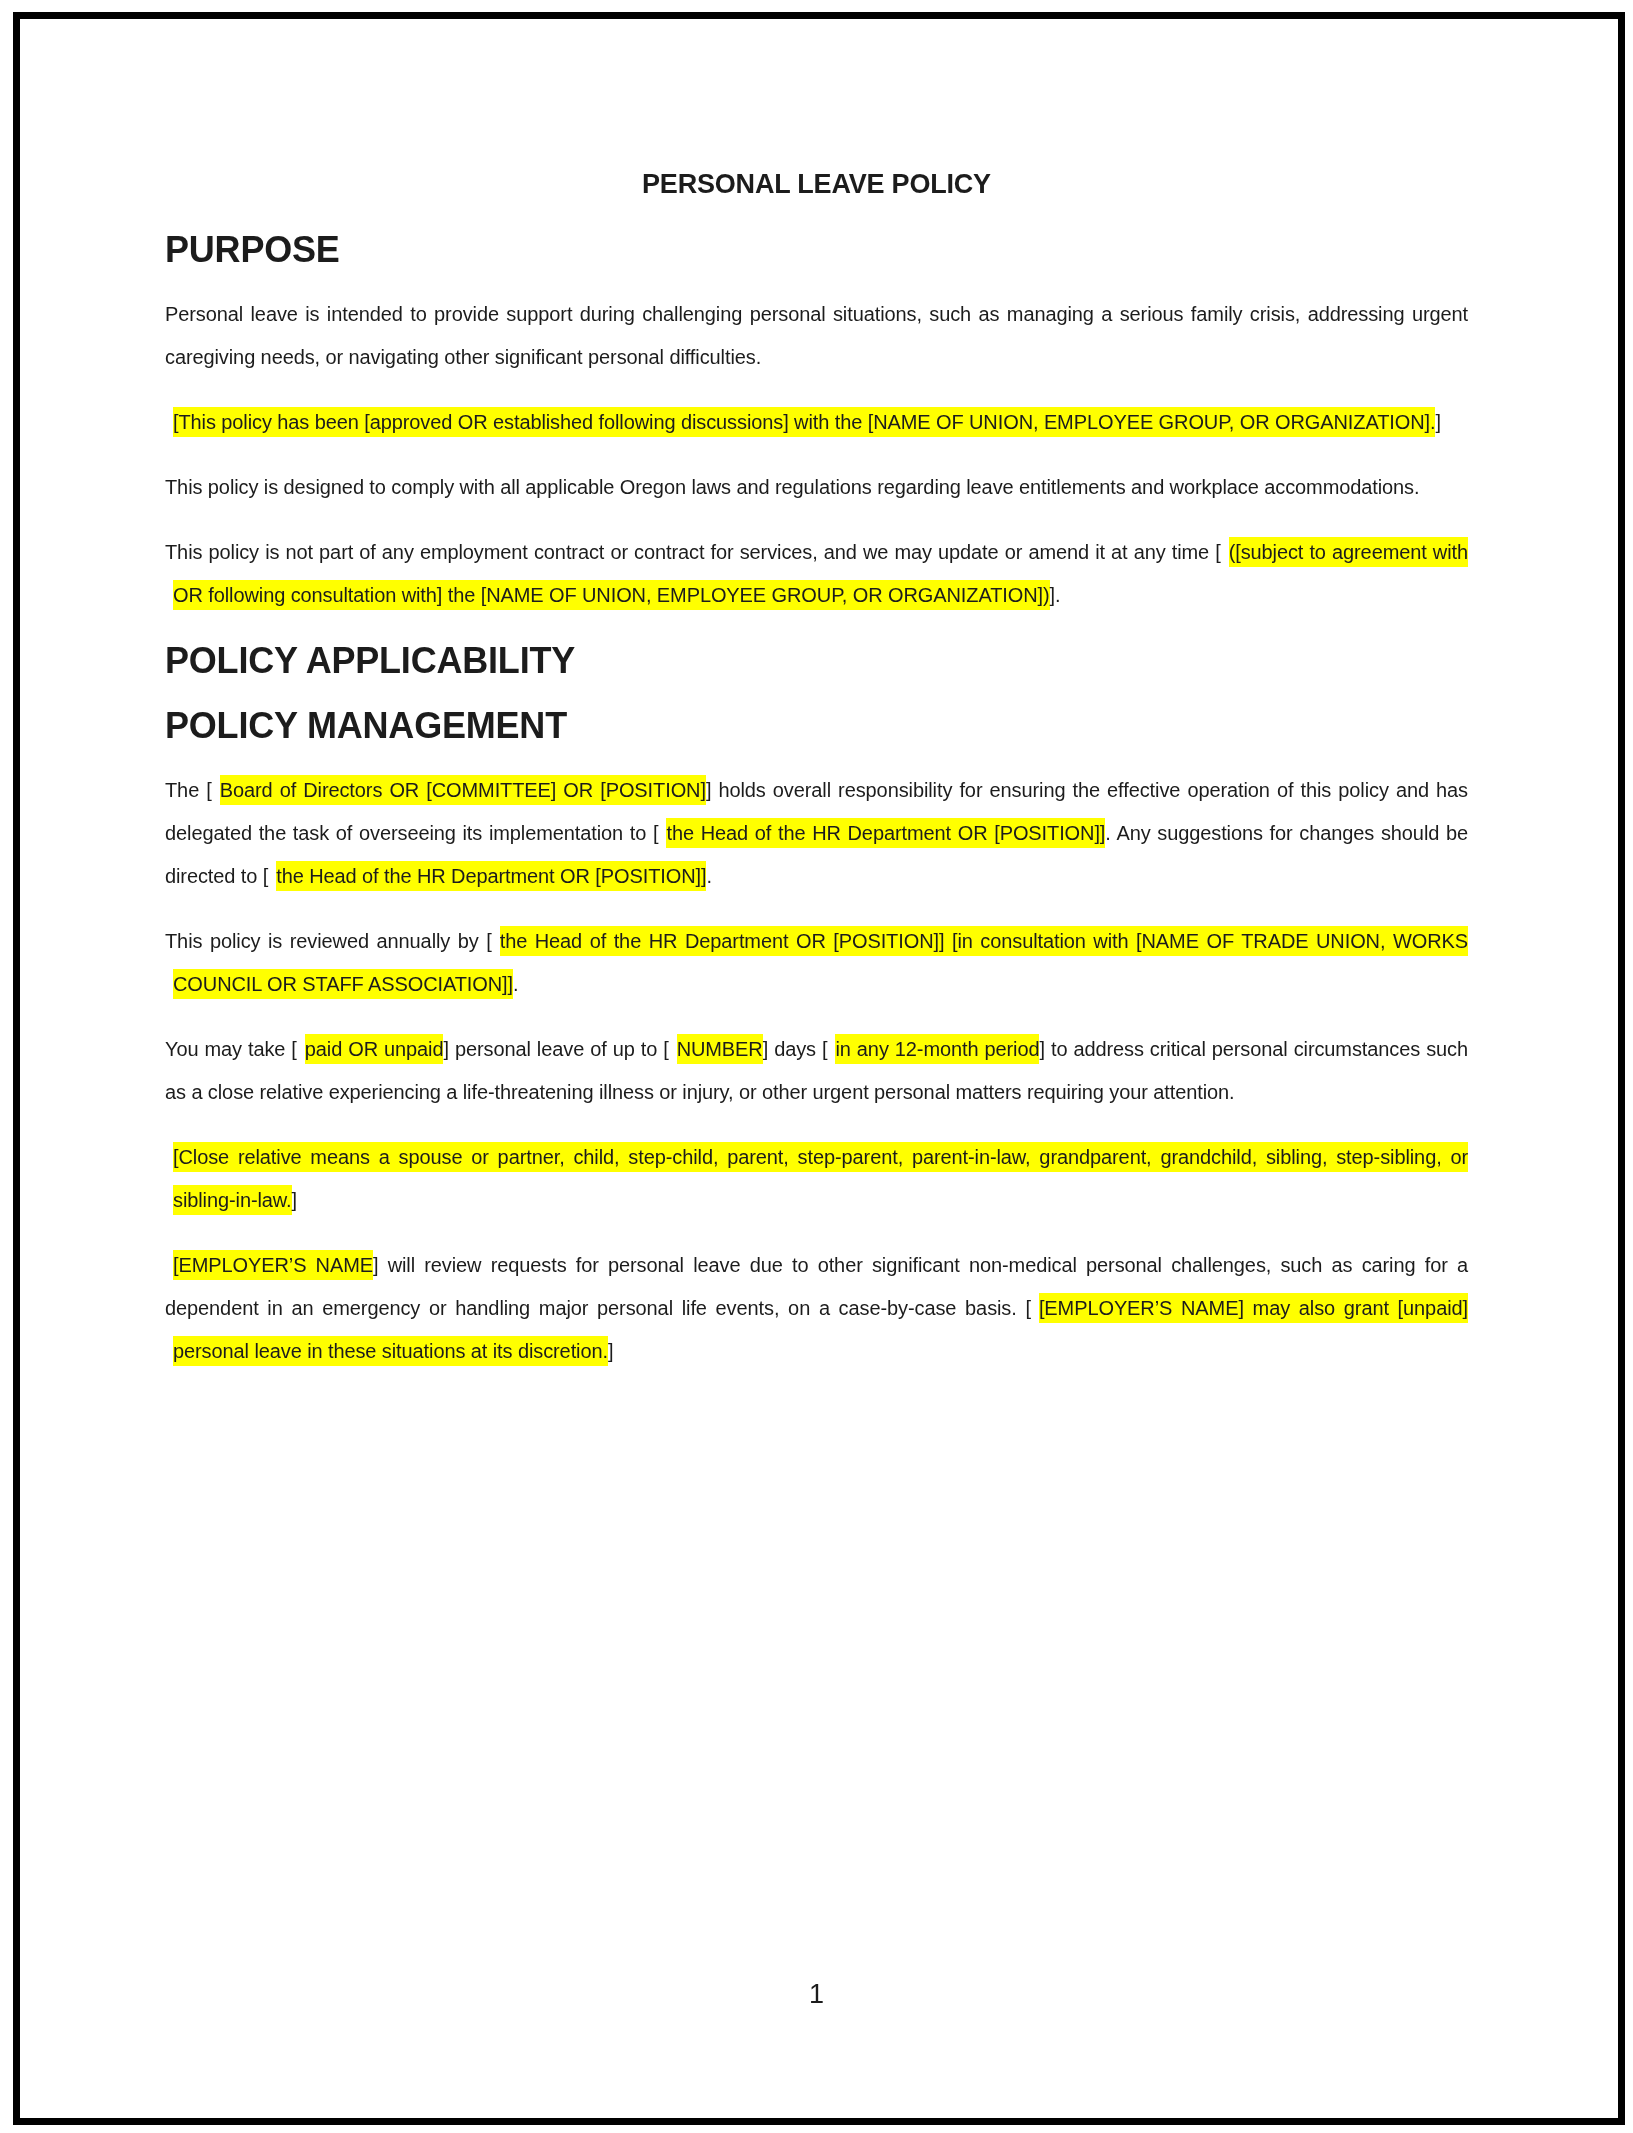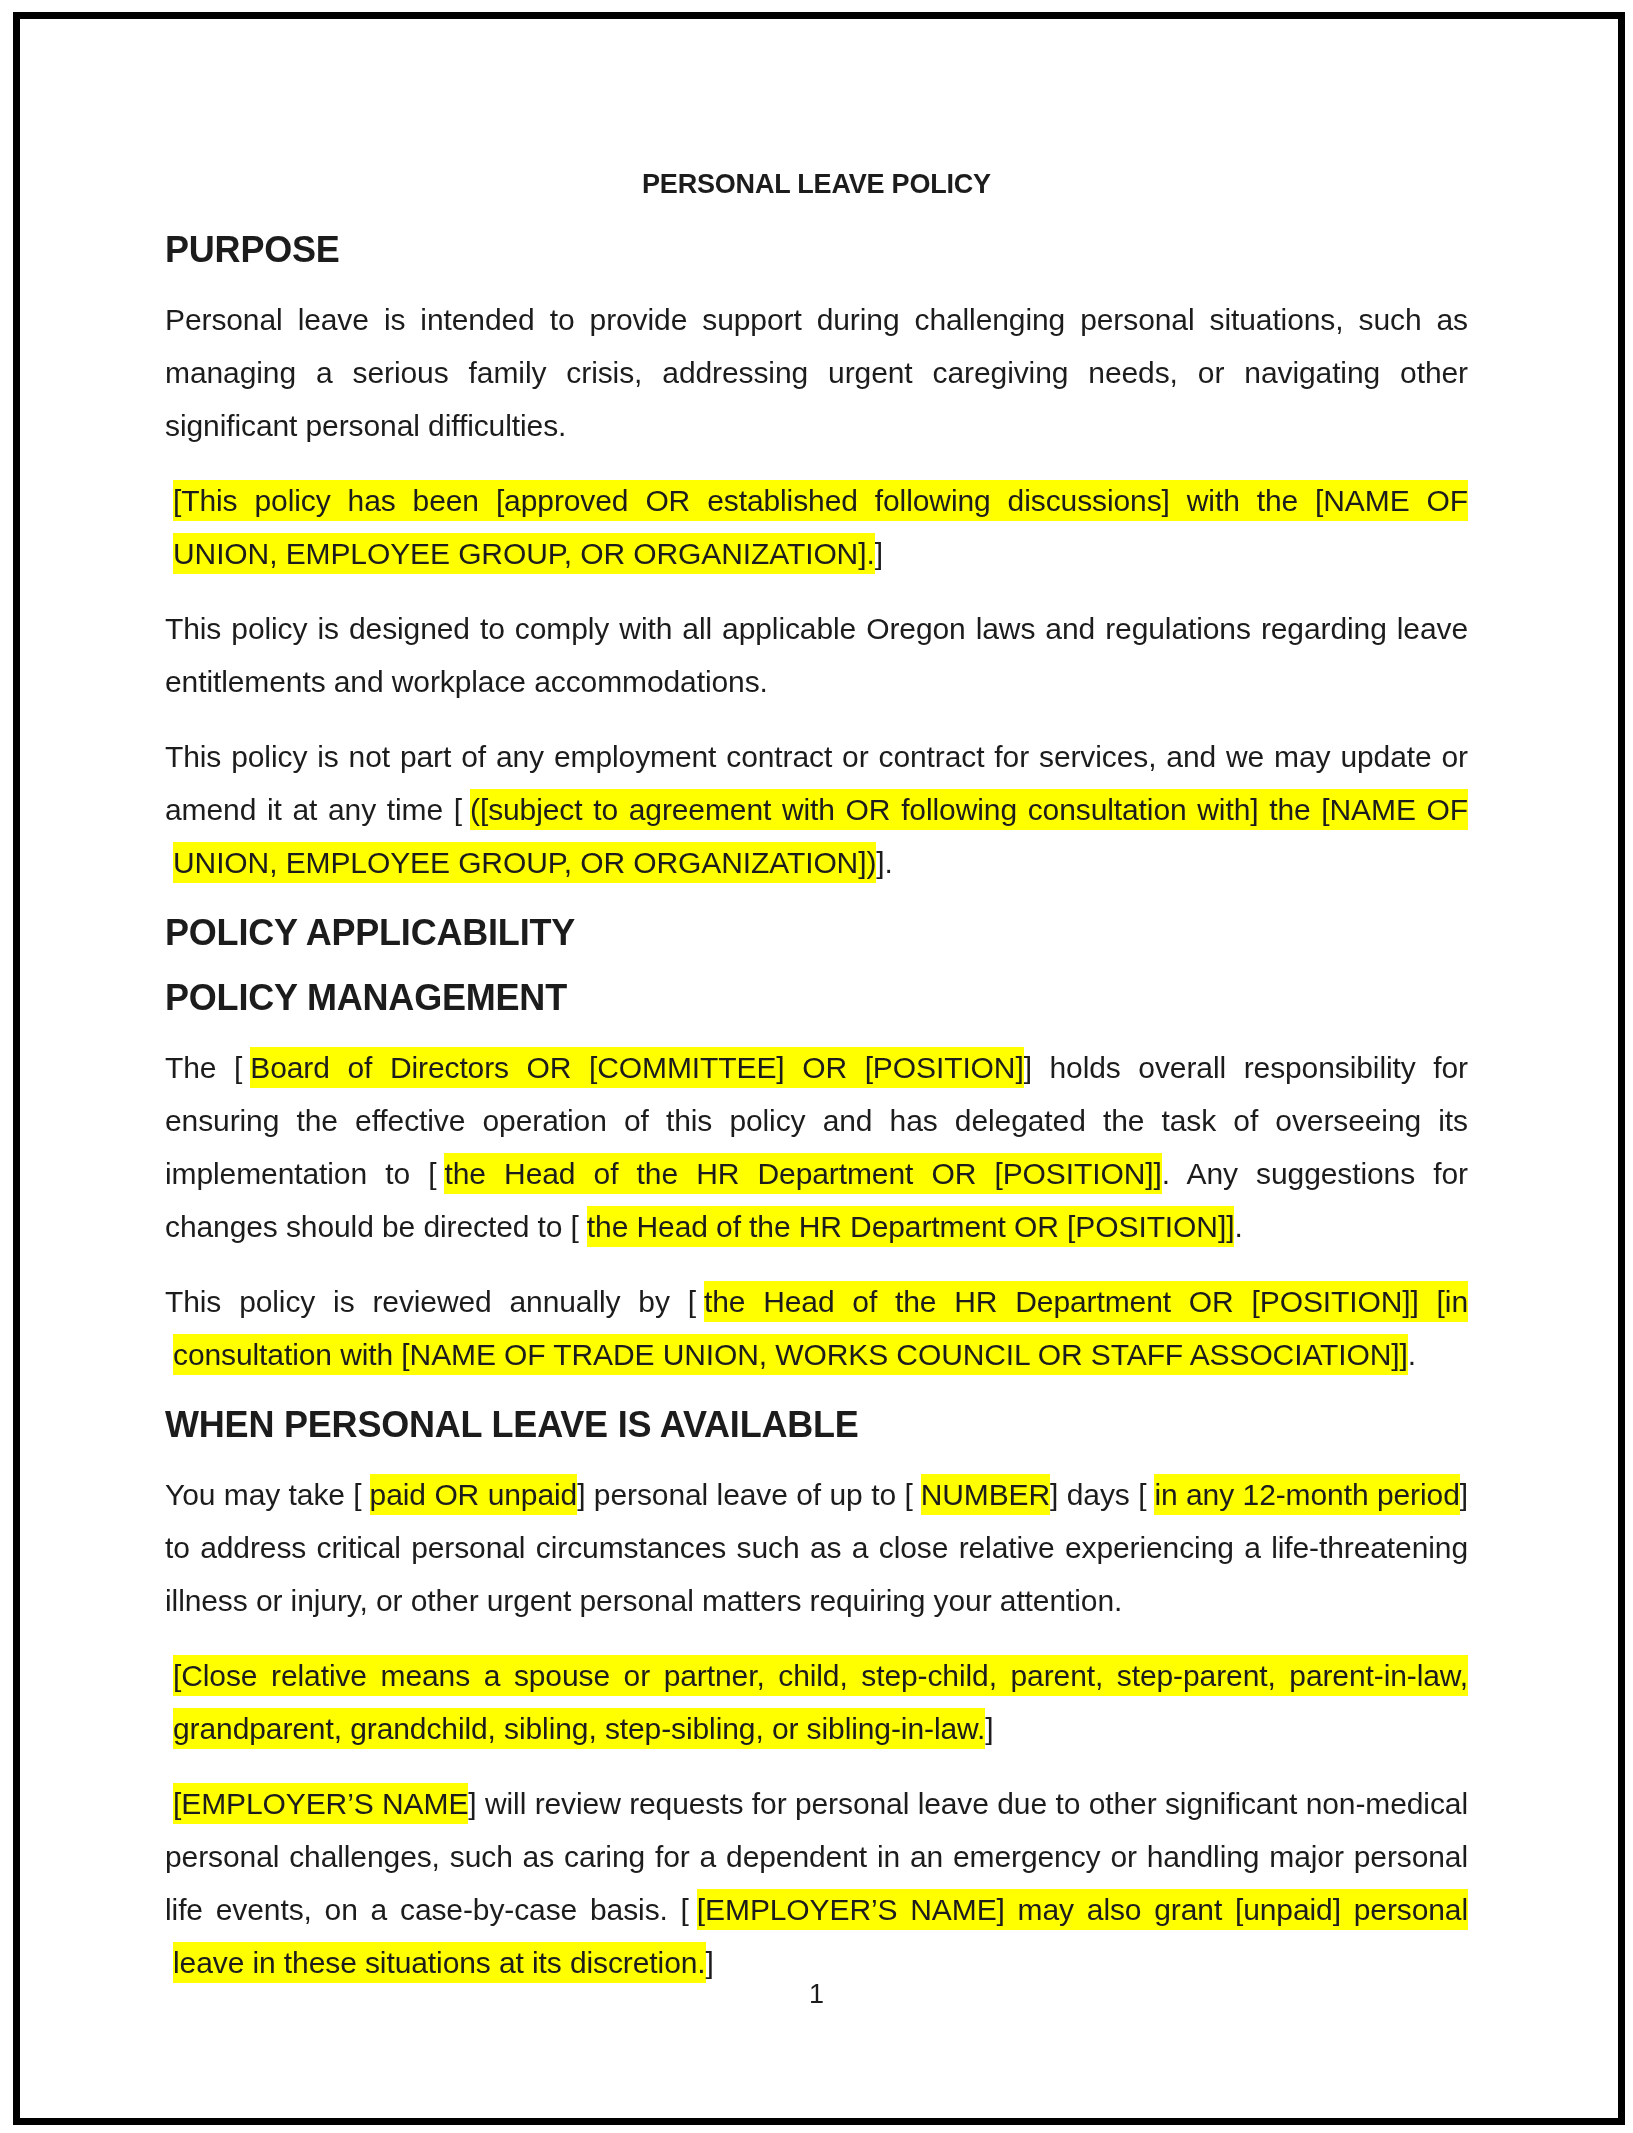--- a/index.html
+++ b/index.html
@@ -40,22 +40,22 @@
     letter-spacing: -0.2px;
   }
   h2.heading {
     font-size: 36px;
     line-height: 43px;
     font-weight: bold;
     margin: 22px 0;
     letter-spacing: -0.2px;
   }
   p.para {
-    font-size: 30px;
-    line-height: 53px;
+    font-size: 20px;
+    line-height: 43px;
     margin: 22px 0;
     text-align: justify;
     letter-spacing: -0.1px;
   }
   .run { background: transparent; }
   .hl {
     background: var(--hl, #ffff00);
     padding: 4px 0;
     box-decoration-break: clone;
     margin-left: 8px;
@@ -81,20 +81,19 @@
     <div id="sections">
         <h2 class="heading">PURPOSE</h2>
         <p class="para"><span class="run">Personal leave is intended to provide support during challenging personal situations, such as managing a serious family crisis, addressing urgent caregiving needs, or navigating other significant personal difficulties.</span></p>
         <p class="para"><span class="run hl">[This policy has been [approved OR established following discussions] with the [NAME OF UNION, EMPLOYEE GROUP, OR ORGANIZATION].</span><span class="run">]</span></p>
         <p class="para"><span class="run">This policy is designed to comply with all applicable Oregon laws and regulations regarding leave entitlements and workplace accommodations.</span></p>
         <p class="para"><span class="run">This policy is not part of any employment contract or contract for services, and we may update or amend it at any time [</span><span class="run hl">([subject to agreement with OR following consultation with] the [NAME OF UNION, EMPLOYEE GROUP, OR ORGANIZATION])</span><span class="run">].</span></p>
         <h2 class="heading">POLICY APPLICABILITY</h2>
         <h2 class="heading">POLICY MANAGEMENT</h2>
         <p class="para"><span class="run">The [</span><span class="run hl">Board of Directors OR [COMMITTEE] OR [POSITION]</span><span class="run">] holds overall responsibility for ensuring the effective operation of this policy and has delegated the task of overseeing its implementation to [</span><span class="run hl">the Head of the HR Department OR [POSITION]]</span><span class="run">. Any suggestions for changes should be directed to [</span><span class="run hl">the Head of the HR Department OR [POSITION]]</span><span class="run">.</span></p>
         <p class="para"><span class="run">This policy is reviewed annually by [</span><span class="run hl">the Head of the HR Department OR [POSITION]] [in consultation with [NAME OF TRADE UNION, WORKS COUNCIL OR STAFF ASSOCIATION]]</span><span class="run">.</span></p>
-        <h2 class="heading">WHEN PERSONAL LEAVE IS AVAILABLE</h2>
         <p class="para"><span class="run">You may take [</span><span class="run hl">paid OR unpaid</span><span class="run">] personal leave of up to [</span><span class="run hl">NUMBER</span><span class="run">] days [</span><span class="run hl">in any 12-month period</span><span class="run">] to address critical personal circumstances such as a close relative experiencing a life-threatening illness or injury, or other urgent personal matters requiring your attention.</span></p>
         <p class="para"><span class="run hl">[Close relative means a spouse or partner, child, step-child, parent, step-parent, parent-in-law, grandparent, grandchild, sibling, step-sibling, or sibling-in-law.</span><span class="run">]</span></p>
         <p class="para"><span class="run hl">[EMPLOYER’S NAME</span><span class="run">] will review requests for personal leave due to other significant non-medical personal challenges, such as caring for a dependent in an emergency or handling major personal life events, on a case-by-case basis. [</span><span class="run hl">[EMPLOYER’S NAME] may also grant [unpaid] personal leave in these situations at its discretion.</span><span class="run">]</span></p>
       </div>
   </div>
   <div class="footer">1</div>
 </div>
 
 </body></html>

